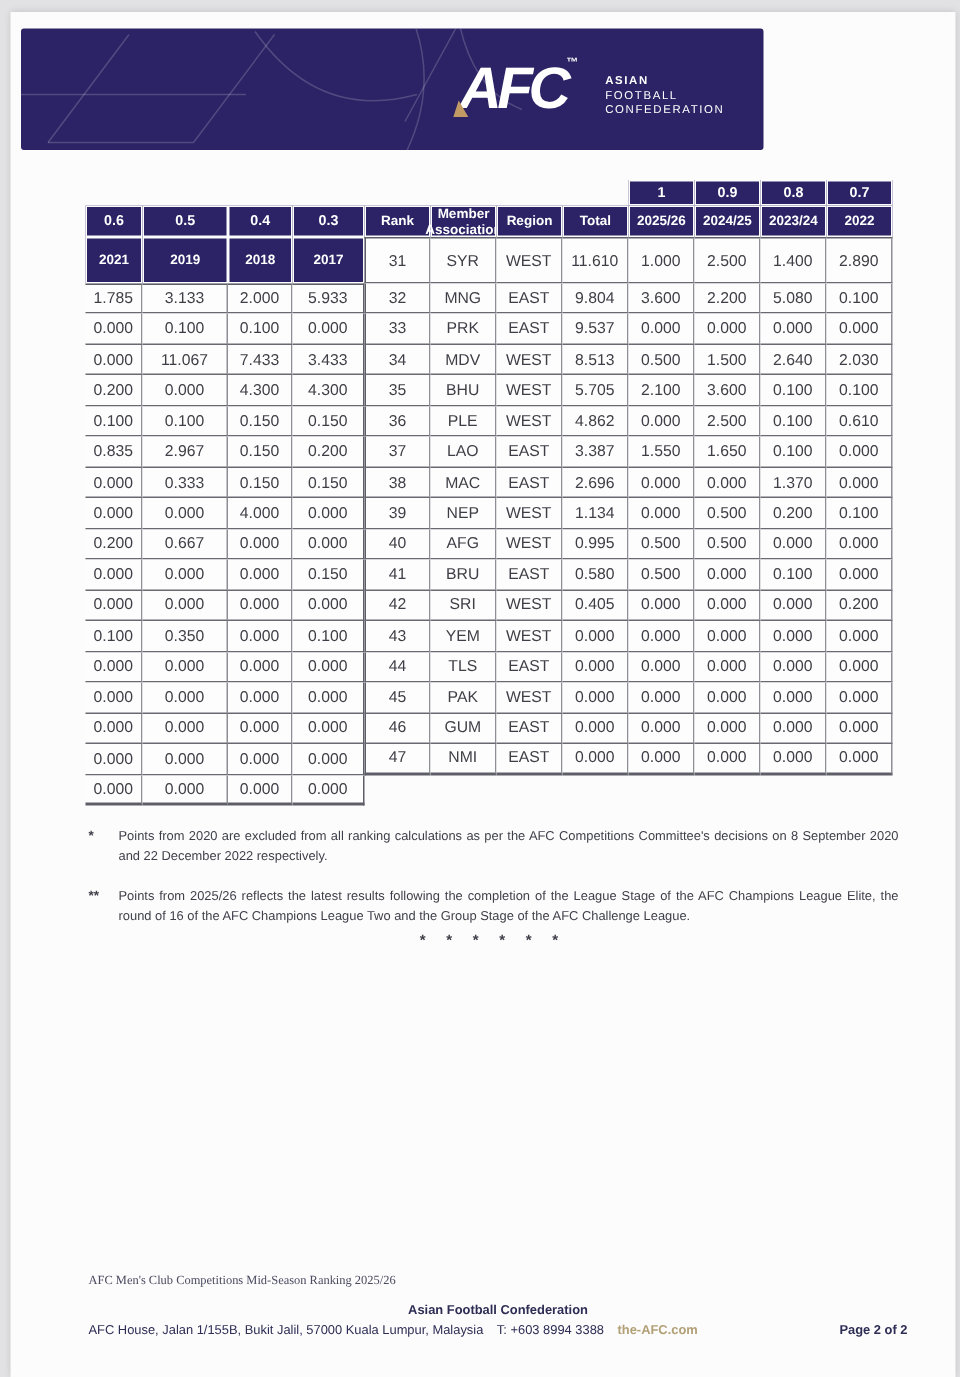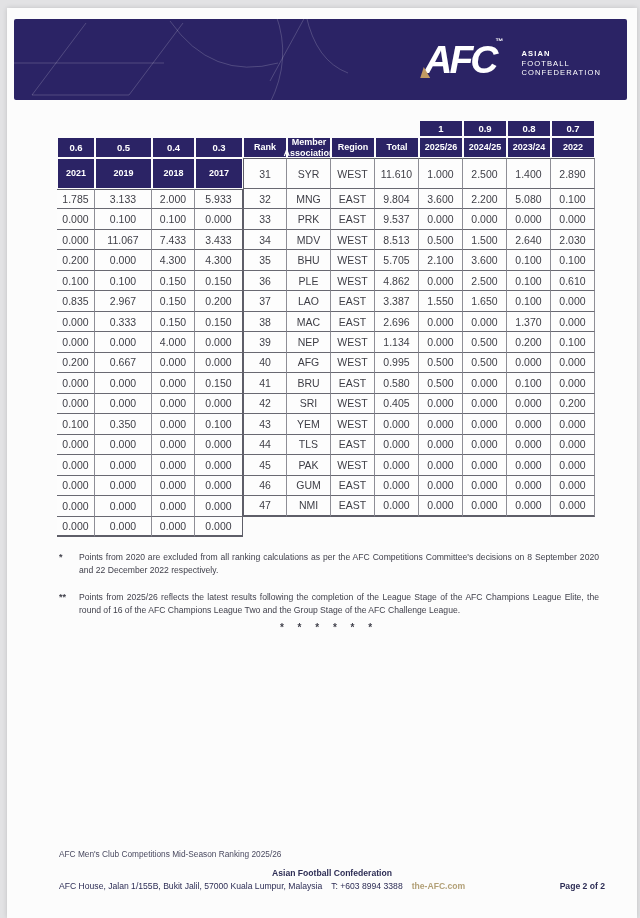--- a/index.html
+++ b/index.html
@@ -8,21 +8,21 @@
     background:#e2e2e4;
     font-family:"Liberation Sans", sans-serif;
     overflow:hidden;
   }
   .paper {
     position:absolute; left:7px; top:8px; width:630px; height:910px;
     background:#fcfcfc; box-shadow:0 0 5px rgba(0,0,0,0.15);
   }
   
   .band {
-    position:absolute; left:7px; top:11px; width:613px; height:81px;
+    position:absolute; left:7px; top:11px; width:495px; height:81px;
     background:#2b2365; border-radius:2px; overflow:hidden;
   }
   .band svg.art { position:absolute; left:0; top:0; }
   .logo {
     position:absolute; right:26px; top:0; height:100%;
     display:flex; align-items:center; gap:13px;
   }
   .logo-afc {
     position:relative; color:#ffffff; font-size:39px; font-weight:bold;
     font-style:italic; letter-spacing:-3px; line-height:1; padding:0 5px 0 2px;
@@ -65,21 +65,21 @@
   
   .footnotes { position:absolute; left:52px; top:543px; width:540px; }
   .footnote { display:flex; margin-bottom:13px; }
   .fn-marker { width:20px; flex:0 0 20px; font-size:9px; font-weight:bold; color:#3f3f4a; padding-top:1px; }
   .fn-text { flex:1; font-size:8.6px; line-height:1.55; color:#3f3f4a; text-align:justify; }
   .separator {
     position:absolute; left:50px; top:614px; width:538px; text-align:center;
     font-size:10px; font-weight:bold; color:#3f3f4a; word-spacing:11px;
   }
   
-  .footer-title { position:absolute; left:52px; top:841px; font-size:8.3px; color:#4a4a60; }
+  .footer-title { position:absolute; left:52px; top:841px; font-size:8.3px; color:#4a4a60;font-family:Liberation Serif, serif; }
   .footer-block { position:absolute; left:52px; top:860px; width:546px;text-align:center; }
   .footer-org { font-size:8.6px; font-weight:bold; color:#2d2d55; margin-bottom:2.5px; }
   .footer-line { font-size:8.6px; color:#2d2d55; display:flex; align-items:baseline; }
   .footer-line .addr { margin-right:9px; }
   .footer-line .phone { margin-right:9px; }
   .footer-line .site { color:#b2a077; font-weight:bold; }
   .footer-line .pageno { margin-left:auto; font-weight:bold; color:#2d2d55; }
 </style>
 </head>
 <body>

